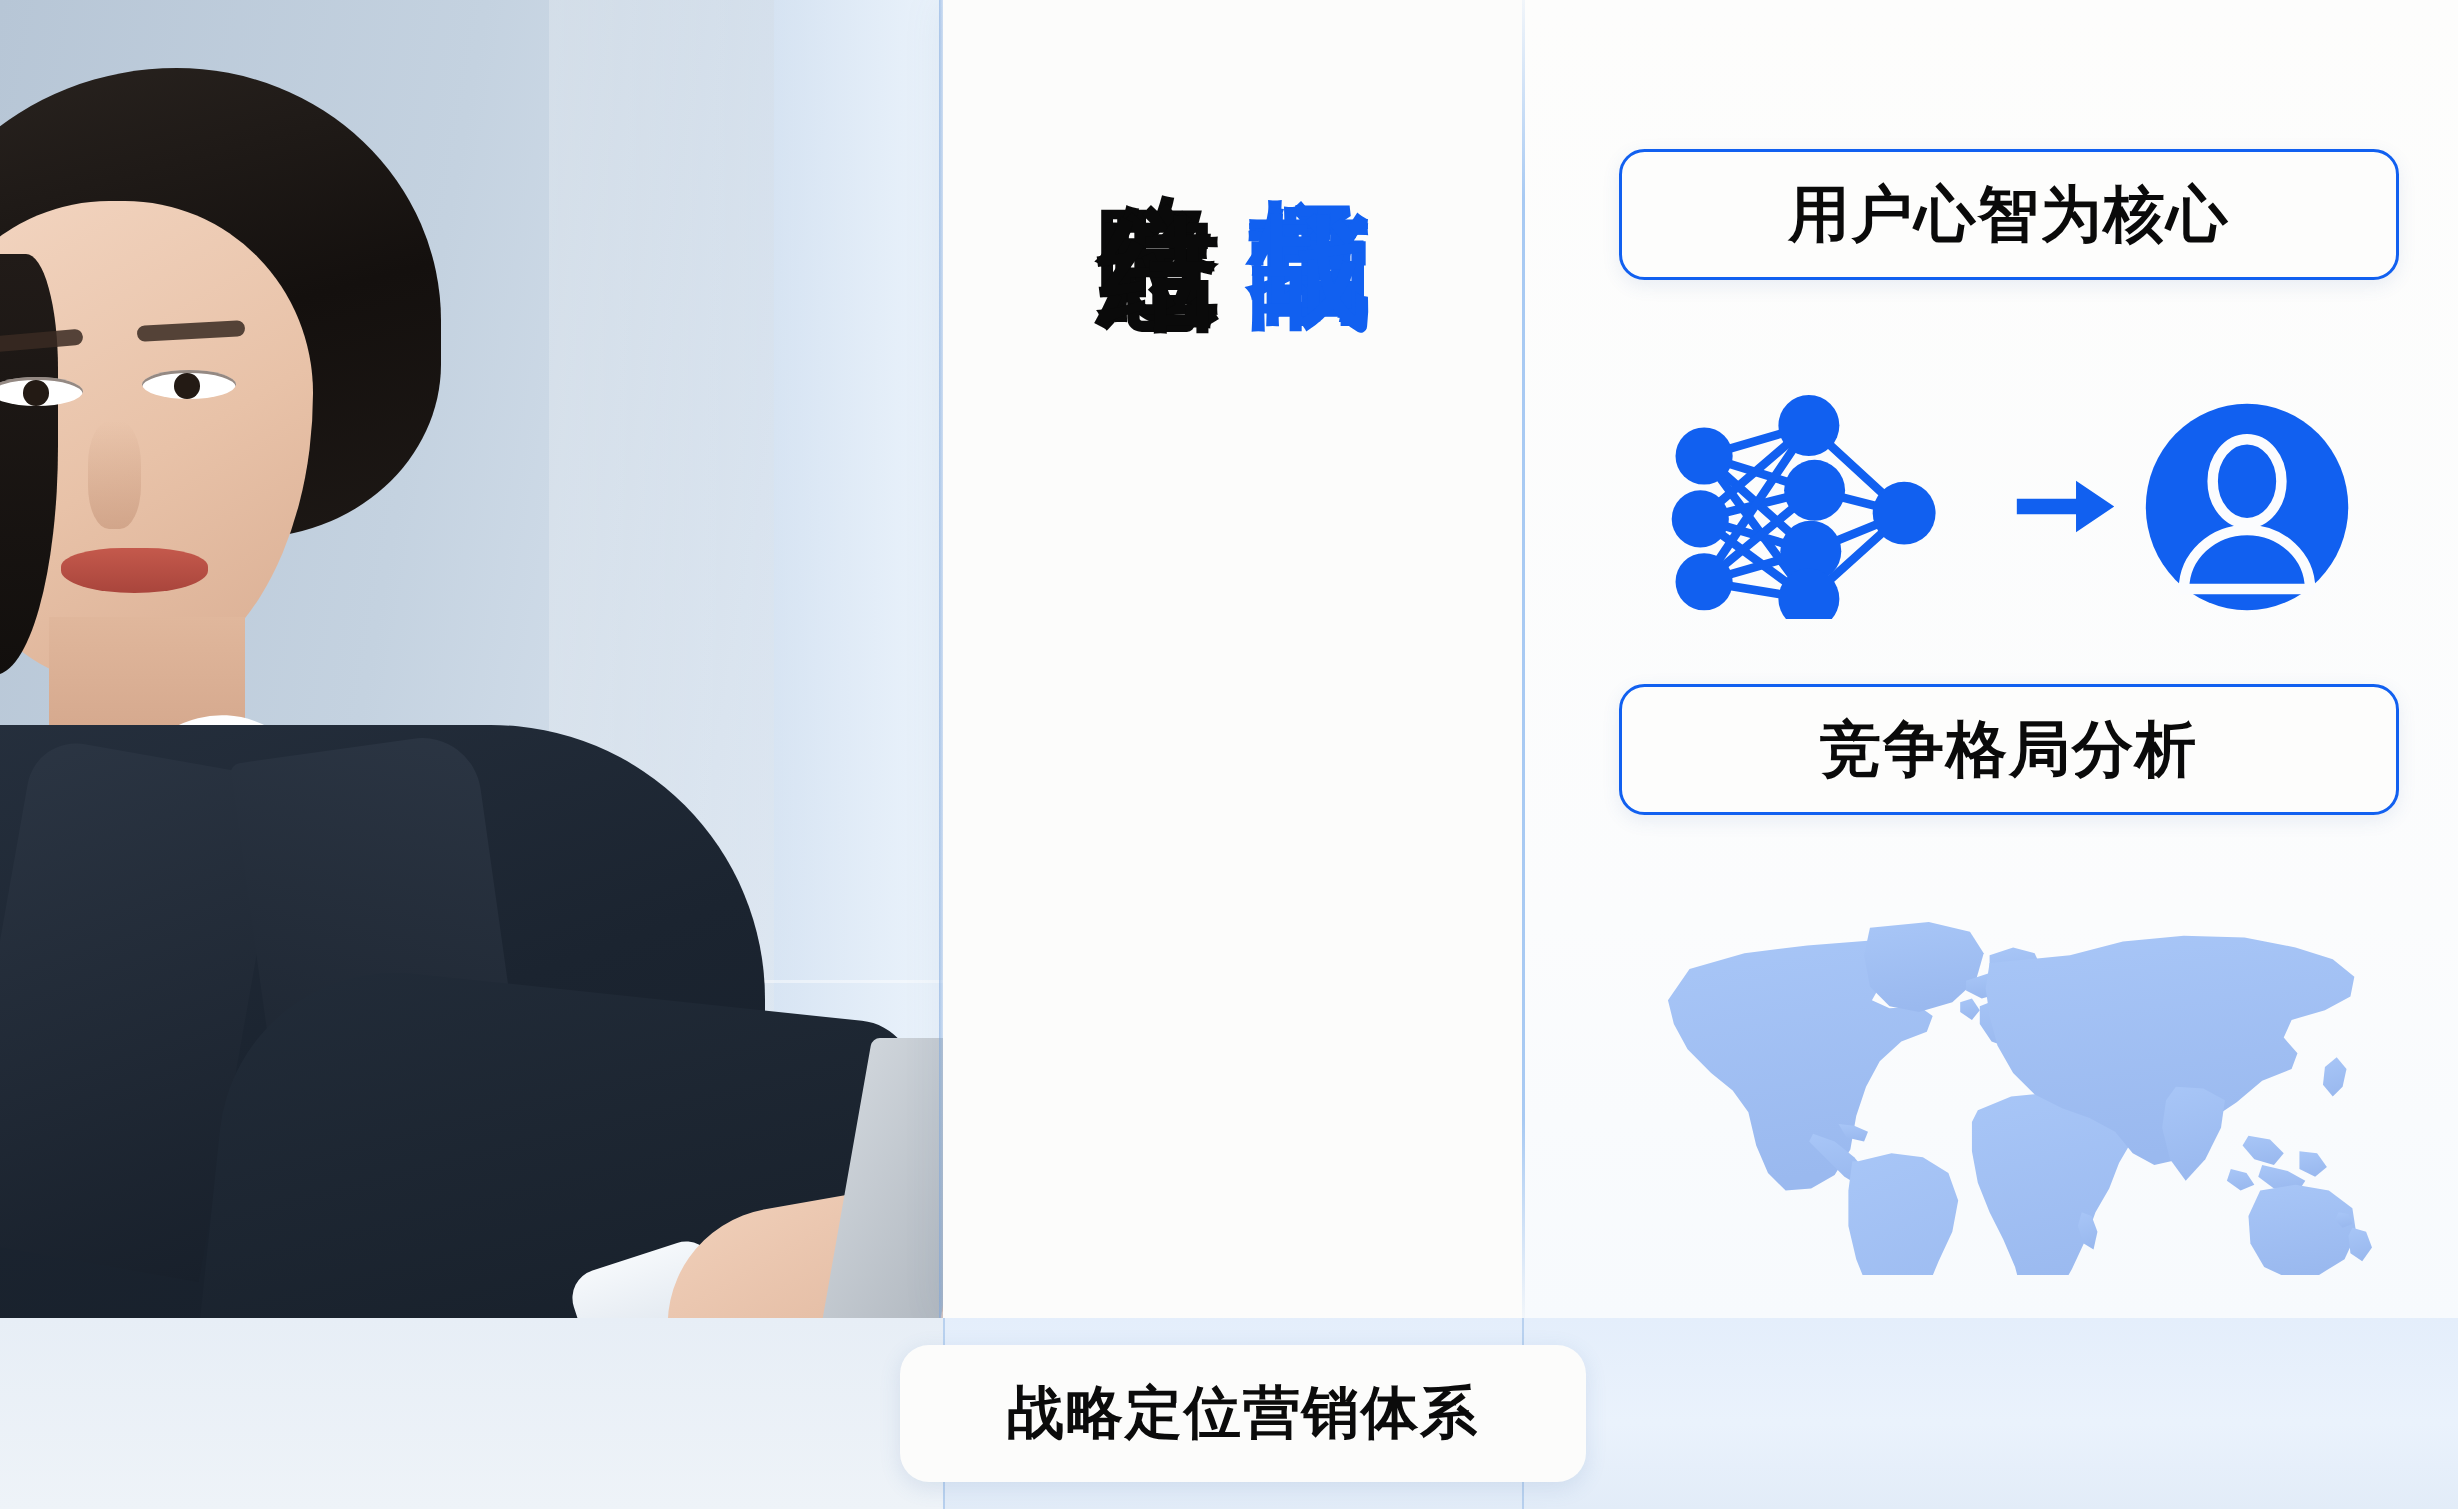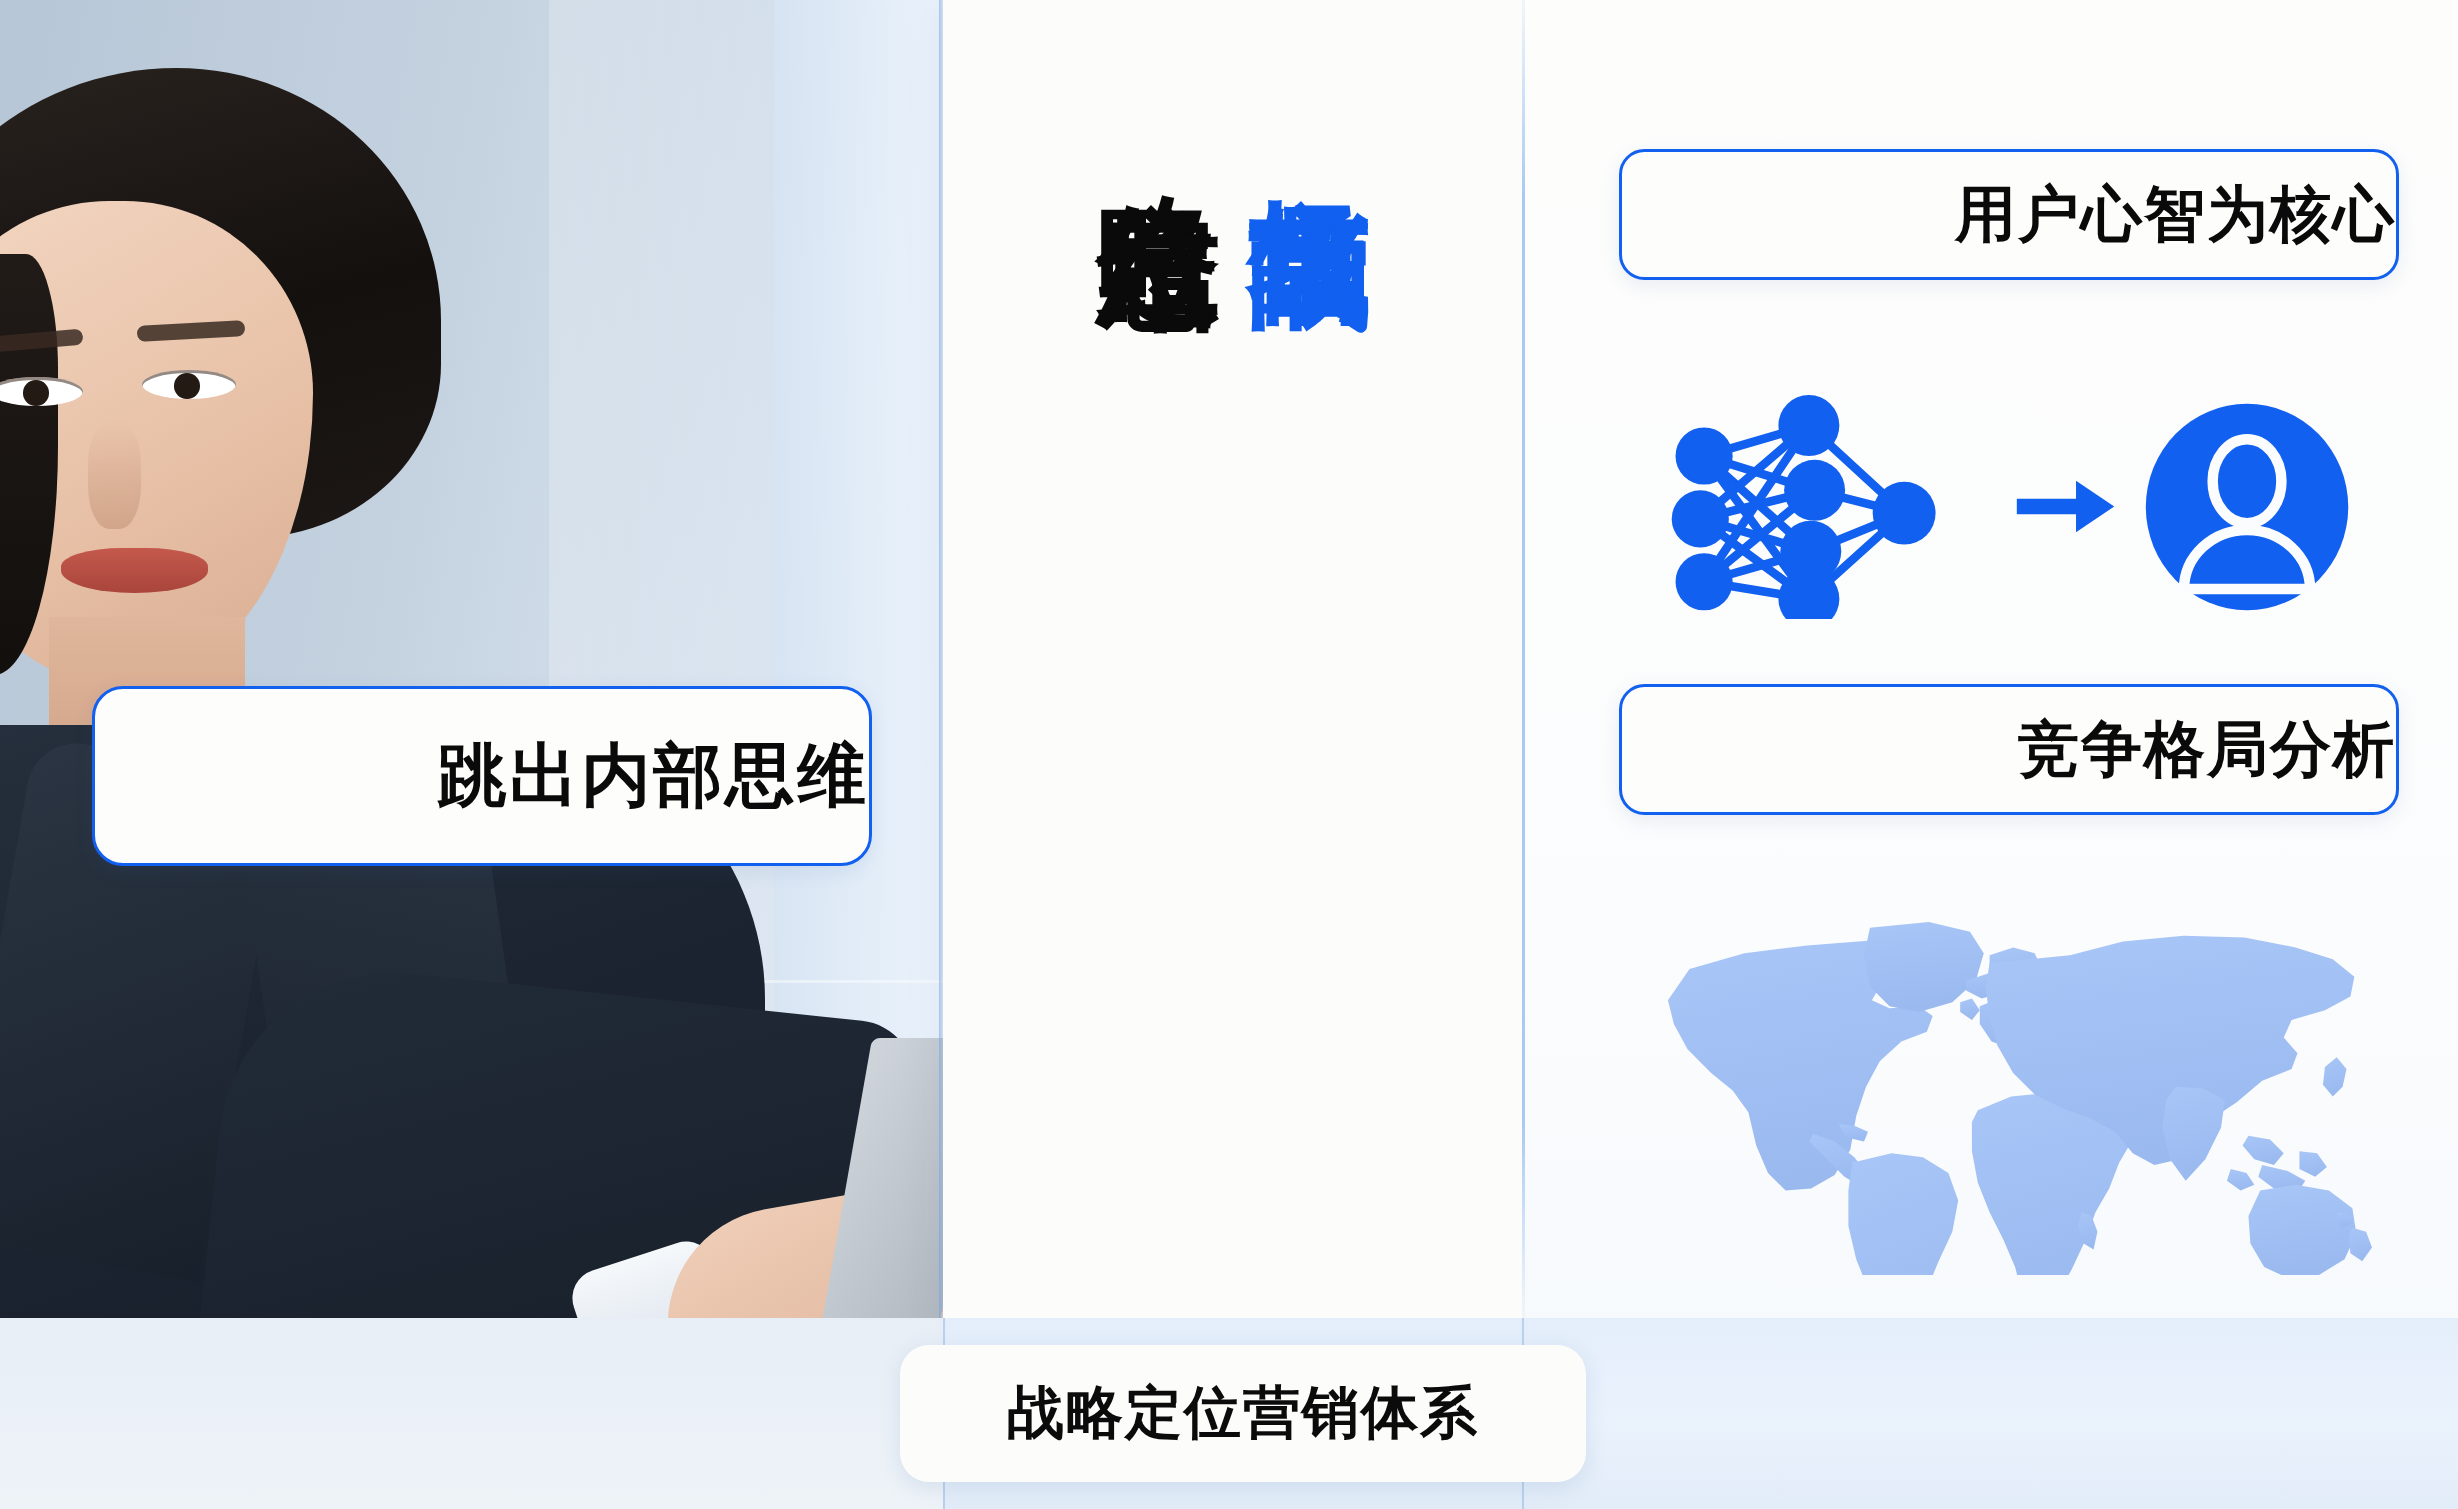--- a/index.html
+++ b/index.html
@@ -99,21 +99,21 @@
     font-weight:900;font-size:122px;line-height:1.03;letter-spacing:3.9px;
     font-family:"DejaVu Sans","Liberation Sans",sans-serif;}
   .tcol.blue{color:#1160f0;}
   .tcol.black{color:#0a0a0a;}
 
   
   .right-panel{position:absolute;left:1525px;top:0;width:933px;height:1318px;
     background:linear-gradient(180deg,#fdfdfc 0%,#fbfcfd 70%,#f7fafd 100%);}
 
   .pill{position:absolute;background:#fdfdfc;border:3.9px solid #1160f0;border-radius:25.5px;
-    display:flex;align-items:center;justify-content:flex-end;
+    display:flex;align-items:center;justify-content:center;
     font-weight:900;color:#0a0a0a;
     font-family:"DejaVu Sans","Liberation Sans",sans-serif;
     box-shadow:0 5.9px 17.6px rgba(60,100,170,.10);}
   #pill-top{left:1619px;top:149px;width:774px;height:125px;font-size:61px;letter-spacing:2px;}
   #pill-mid{left:1619px;top:684px;width:774px;height:125px;font-size:61px;letter-spacing:2px;}
   #pill-left{left:92px;top:686px;width:774px;height:174px;font-size:69px;letter-spacing:2.9px;border-radius:31px;}
 
   .nn-row{position:absolute;left:1666px;top:384px;width:686px;height:245px;
     display:flex;align-items:center;justify-content:center;gap:23.5px;}
 
@@ -176,23 +176,20 @@
       <div class="finger" style="left:1029px;top:1274px;width:118px;height:57px;transform:rotate(-14deg);"></div>
       <div class="finger" style="left:1010px;top:1333px;width:108px;height:53px;transform:rotate(-10deg);"></div>
     </div>
 
     <div class="laptop-screen-edge"></div>
     <div class="laptop-base"></div>
     <div class="laptop-key">
       <div class="keys"></div>
     </div>
 
-    <div class="pill" id="pill-left">
-      <span>跳出内部思维</span>
-    </div>
   </div>
 
   <div class="edge-left"></div>
 
   <div class="center-panel"></div>
   <div class="center-divider"></div>
 
   <div class="title-wrap">
     <div class="tcol blue">市场营销战</div>
     <div class="tcol black">略定位总结</div>

